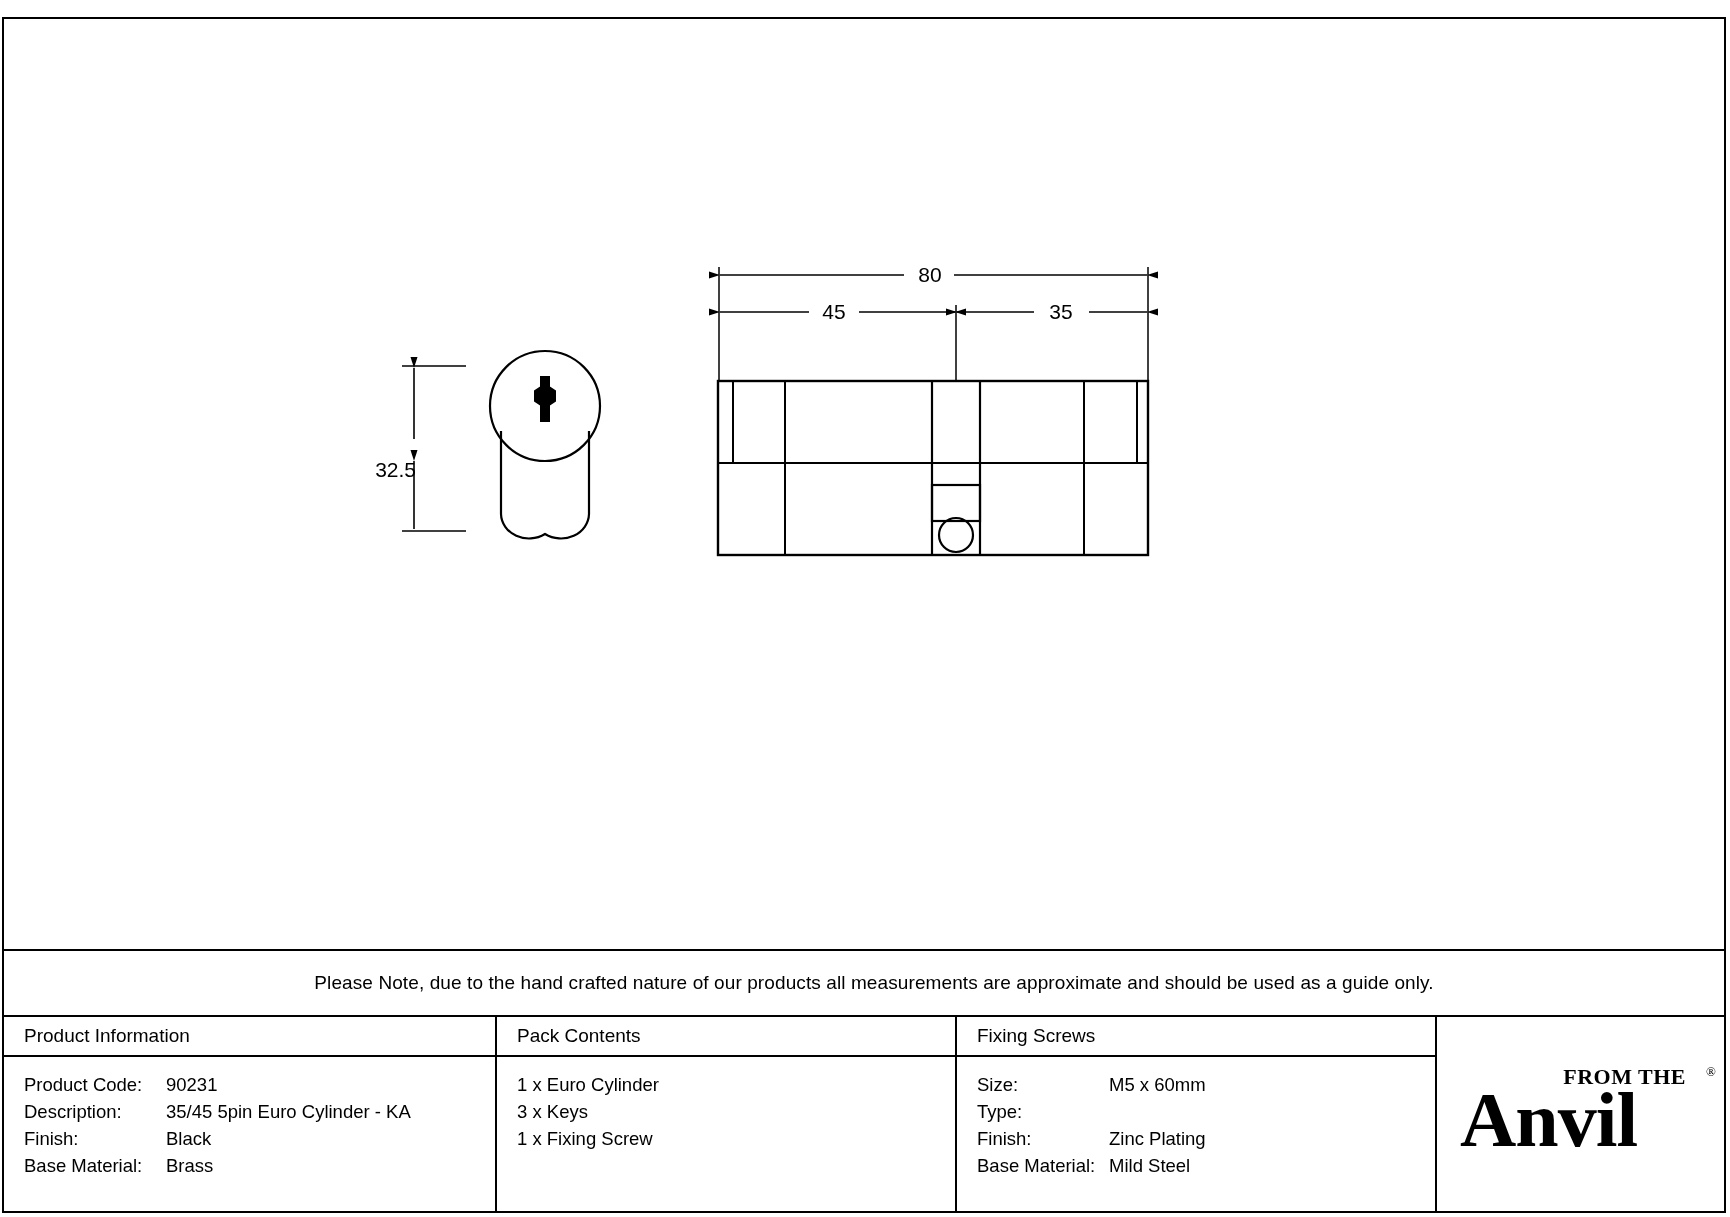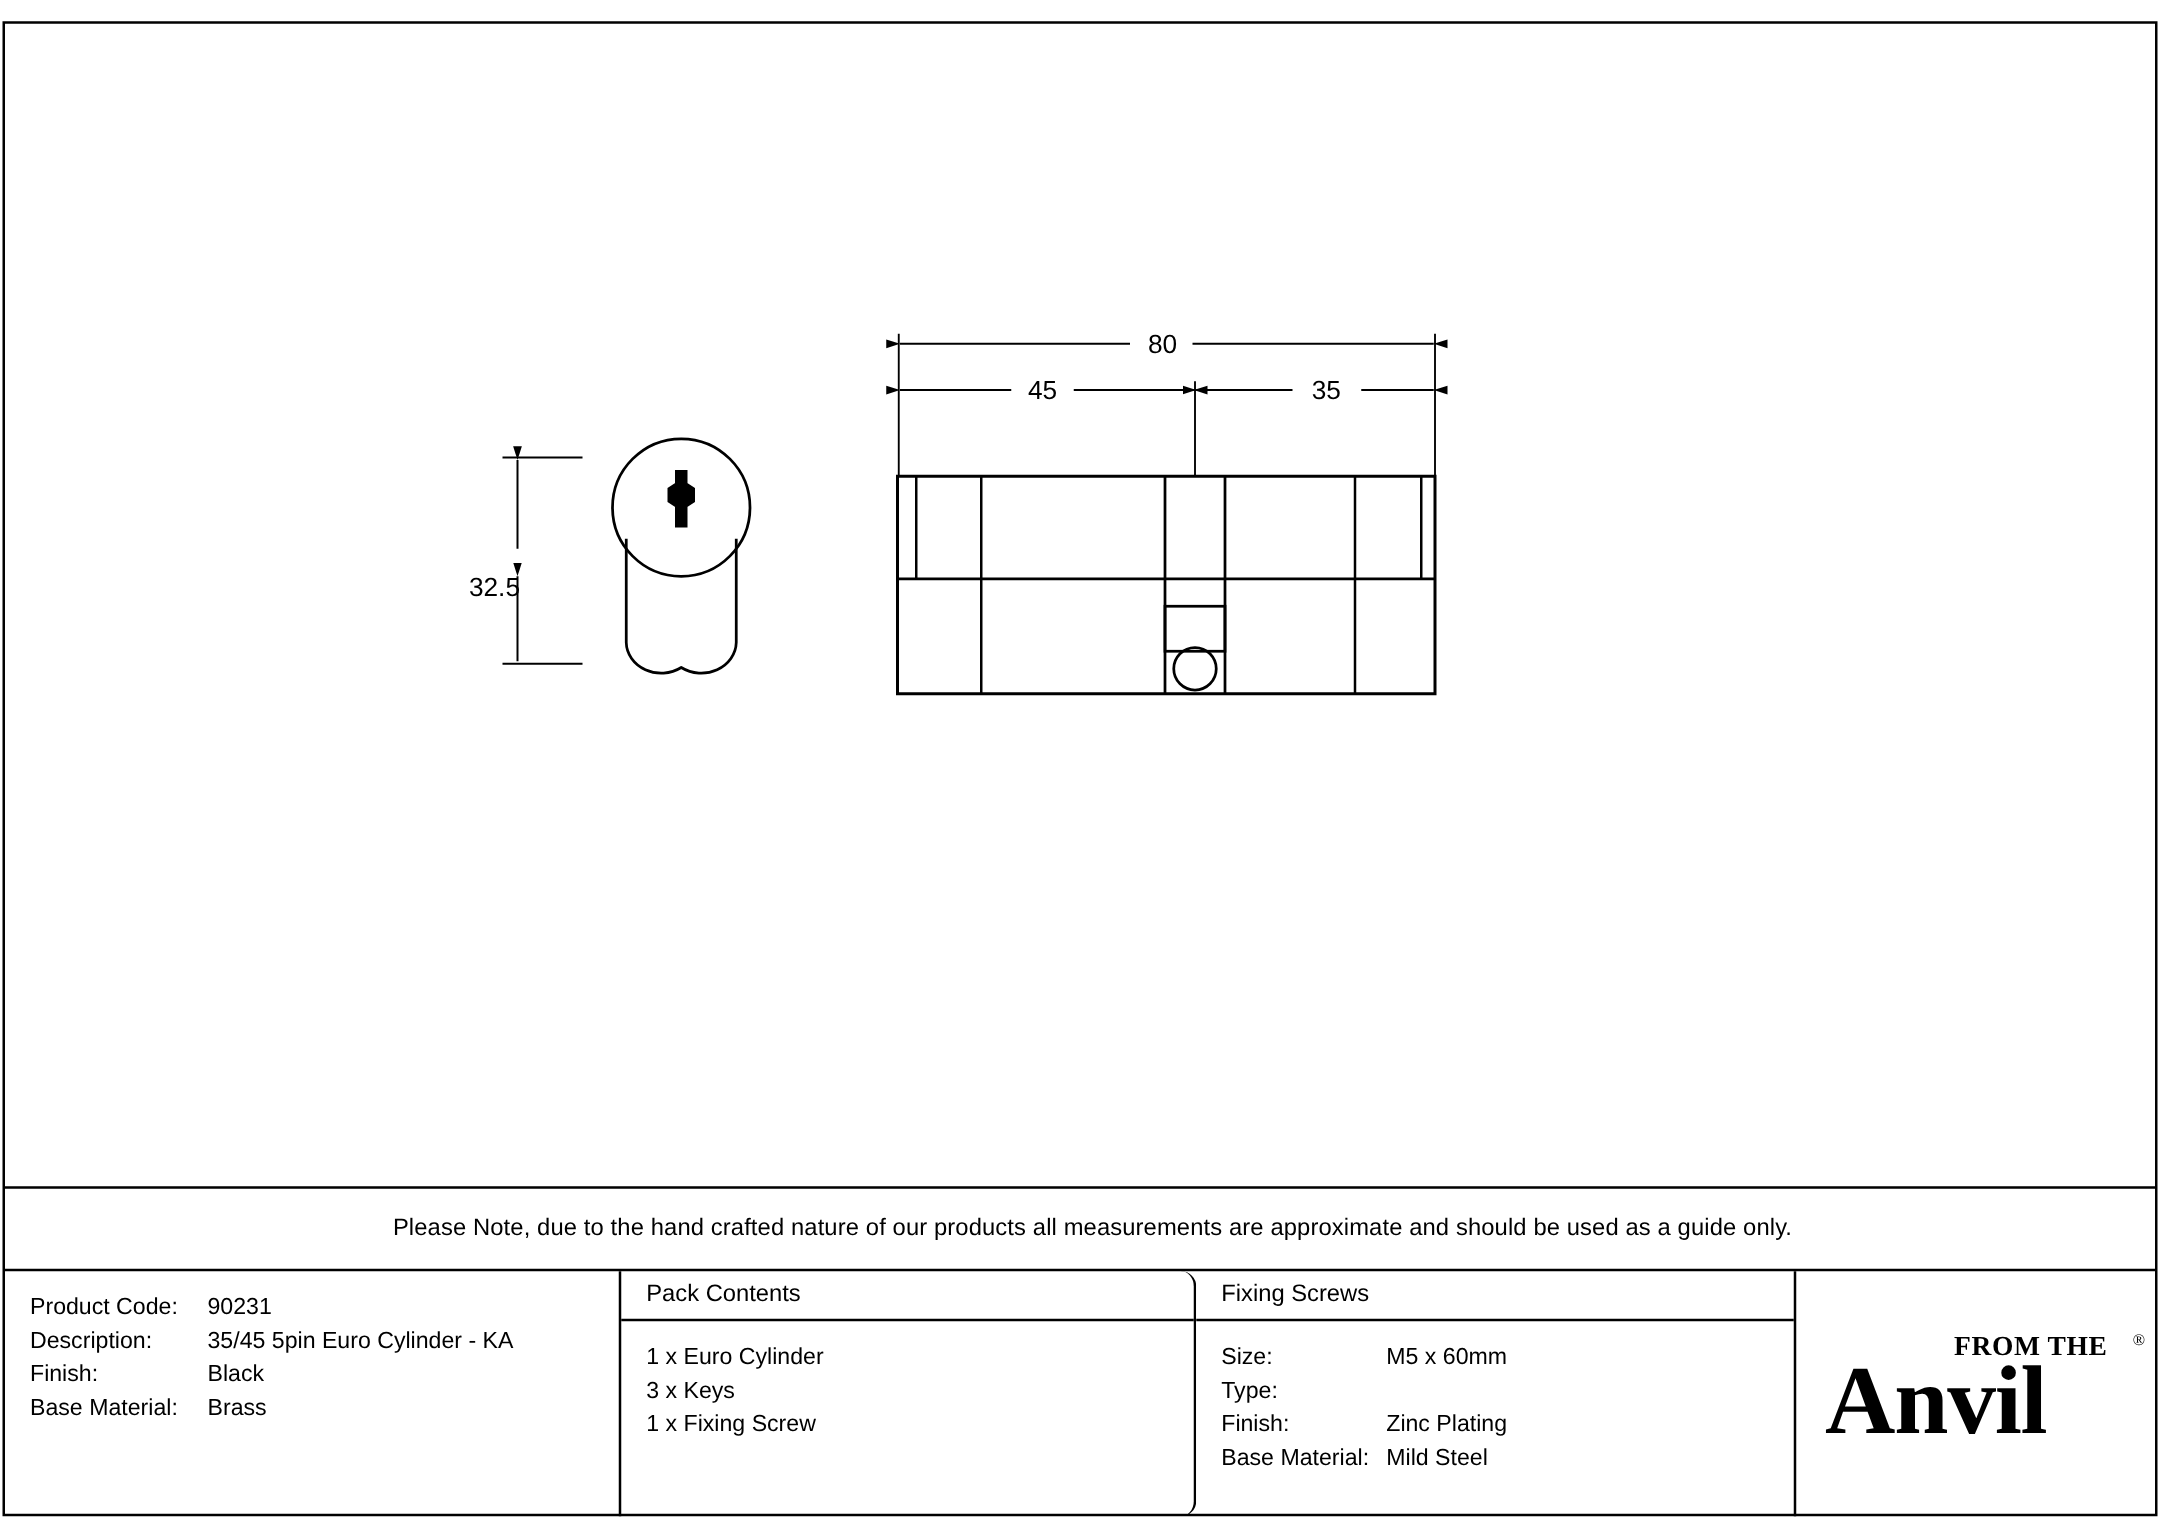--- a/index.html
+++ b/index.html
@@ -67,21 +67,21 @@
     height: 198px;
     border-top: 2px solid #000;
     box-sizing: border-box;
     display: flex;
   }
   .col {
     box-sizing: border-box;
     position: relative;
   }
   .col-prod { width: 493px; border-right: 2px solid #000; }
-  .col-pack { width: 460px; border-right: 2px solid #000; border-radius: 12px; }
+  .col-pack { width: 460px; border-right: 2px solid #000; }
   .col-fix  { width: 480px; border-right: 2px solid #000; }
   .col-logo { width: 285px; }
   .col-head {
     height: 40px;
     border-bottom: 2px solid #000;
     display: flex;
     align-items: center;
     font-size: 19px;
     padding-left: 20px;
     box-sizing: border-box;
@@ -213,20 +213,21 @@
       </svg>
     </div>
 
     <div class="note-row">
       <div class="note-text">Please Note, due to the hand crafted nature of our products all measurements are approximate and should be used as a guide only.</div>
     </div>
 
     <div class="table-row">
 
       <div class="col col-prod">
+        <div class="col-head">Product Information</div>
         <div class="col-body">
           <div class="kv">
             <span class="k">Product Code:</span>
             <span class="v">90231</span>
           </div>
           <div class="kv">
             <span class="k">Description:</span>
             <span class="v">35/45 5pin Euro Cylinder - KA</span>
           </div>
           <div class="kv">

